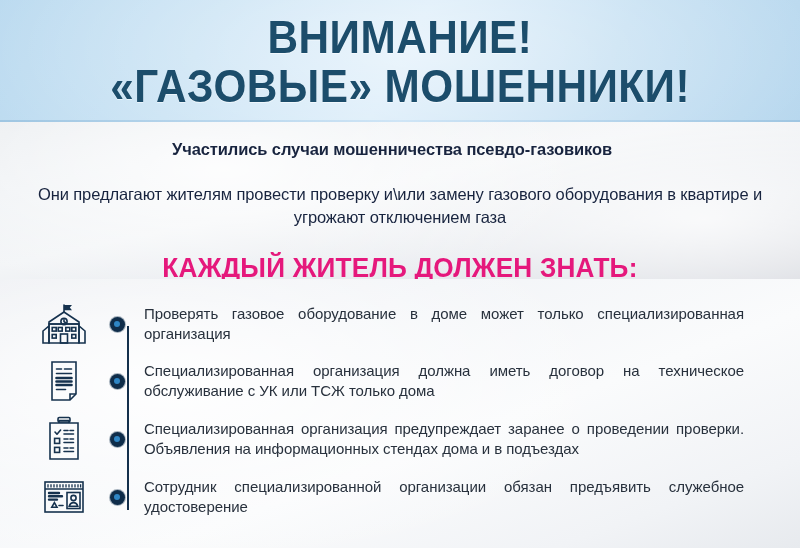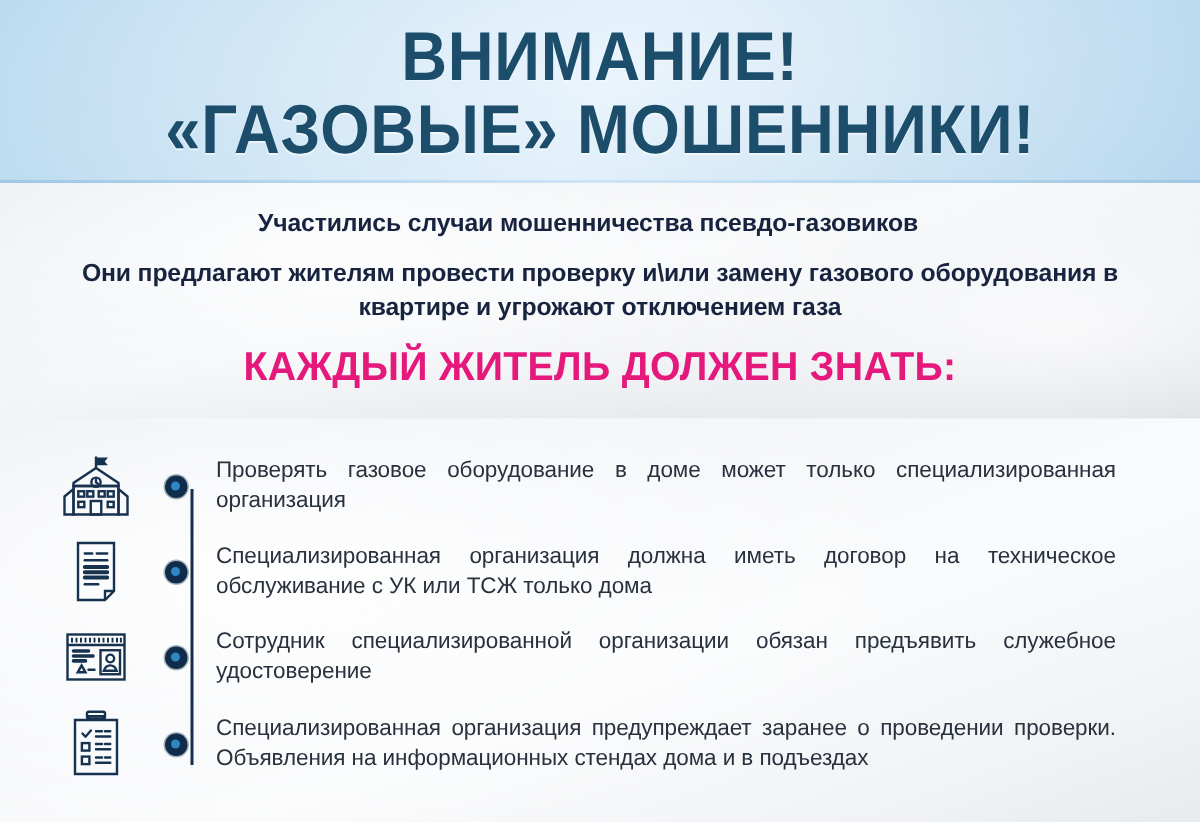--- a/index.html
+++ b/index.html
@@ -59,22 +59,22 @@
     align-items:center;
     box-sizing:border-box;
     padding:18px 20px 0;
     text-align:center;
   }
   .intro-p1{
     font-size:16.5px;font-weight:700;color:#18243f;
     letter-spacing:-.1px;margin:0 16px 11px 0;line-height:1.2;
   }
   .intro-p2{
-    font-size:16.5px;font-weight:700;color:#18243f;
-    letter-spacing:-.1px;margin:0;line-height:1.38;max-width:740px;
+    font-size:16.5px;font-weight:400;color:#18243f;
+    letter-spacing:-.1px;margin:12px;line-height:1.38;max-width:740px;
   }
   .must-know{
     margin-top:15px;
     font-size:27px;font-weight:700;
     color:#e5187c;
     letter-spacing:.2px;
     line-height:1;
     white-space:nowrap;
     transform:scaleX(.97);
   }
@@ -202,58 +202,58 @@
         <div class="dot-cell">
           <div class="dot">
               <i></i>
             </div>
         </div>
         <div class="row-text">Специализированная организация должна иметь договор на техническое обслуживание с УК или ТСЖ только дома</div>
       </div>
 
       <div class="row">
         <div class="icon-cell">
+          <svg width="44" height="48" viewBox="0 0 44 48" fill="none" stroke="currentColor" stroke-width="1.6">
+            <path d="M8 8h28v36H8z"></path>
+            <path d="M17 8V5.5h10V8"></path>
+            <rect x="16" y="2.5" width="12" height="4.5" rx="1.2"></rect>
+            <path d="M13 17l2 2.2 3.6-4.2" stroke-linecap="round" stroke-linejoin="round"></path>
+            <path d="M22 15.5h4M28 15.5h3.5M22 19h9.5" stroke-linecap="round"></path>
+            <rect x="12.6" y="23.4" width="5" height="5"></rect>
+            <path d="M22 24h4M28 24h3.5M22 27.5h9.5" stroke-linecap="round"></path>
+            <rect x="12.6" y="32.4" width="5" height="5"></rect>
+            <path d="M22 33h4M28 33h3.5M22 36.5h9.5" stroke-linecap="round"></path>
+          </svg>
+        </div>
+        <div class="dot-cell">
+          <div class="dot">
+              <i></i>
+            </div>
+        </div>
+        <div class="row-text">Специализированная организация предупреждает заранее о проведении проверки. Объявления на информационных стендах дома и в подъездах</div>
+      </div>
+
+      <div class="row">
+        <div class="icon-cell">
           <svg width="48" height="42" viewBox="0 0 48 42" fill="none" stroke="currentColor" stroke-width="1.6">
             <rect x="5" y="6" width="38" height="30"></rect>
             <path d="M5 13h38"></path>
             <path d="M8 8.2v3.2M11 8.2v3.2M14 8.2v3.2M17 8.2v3.2M20 8.2v3.2M23 8.2v3.2M26 8.2v3.2M29 8.2v3.2M32 8.2v3.2M35 8.2v3.2M38 8.2v3.2M40.6 8.2v3.2" stroke-width="1.3"></path>
             <rect x="27" y="16.5" width="13" height="16"></rect>
             <circle cx="33.5" cy="22" r="2.6"></circle>
             <path d="M29.2 30.2c.8-2.4 2.4-3.6 4.3-3.6s3.5 1.2 4.3 3.6z"></path>
             <path d="M9 17h10M9 20.3h13M9 23.6h8" stroke-width="2.4" stroke-linecap="round"></path>
             <path d="M11.8 31.2l2.6-4.6 2.6 4.6z"></path>
             <path d="M19 29.5h4" stroke-linecap="round"></path>
           </svg>
         </div>
         <div class="dot-cell">
           <div class="dot">
               <i></i>
             </div>
         </div>
         <div class="row-text">Сотрудник специализированной организации обязан предъявить служебное удостоверение</div>
       </div>
 
-      <div class="row">
-        <div class="icon-cell">
-          <svg width="44" height="48" viewBox="0 0 44 48" fill="none" stroke="currentColor" stroke-width="1.6">
-            <path d="M8 8h28v36H8z"></path>
-            <path d="M17 8V5.5h10V8"></path>
-            <rect x="16" y="2.5" width="12" height="4.5" rx="1.2"></rect>
-            <path d="M13 17l2 2.2 3.6-4.2" stroke-linecap="round" stroke-linejoin="round"></path>
-            <path d="M22 15.5h4M28 15.5h3.5M22 19h9.5" stroke-linecap="round"></path>
-            <rect x="12.6" y="23.4" width="5" height="5"></rect>
-            <path d="M22 24h4M28 24h3.5M22 27.5h9.5" stroke-linecap="round"></path>
-            <rect x="12.6" y="32.4" width="5" height="5"></rect>
-            <path d="M22 33h4M28 33h3.5M22 36.5h9.5" stroke-linecap="round"></path>
-          </svg>
-        </div>
-        <div class="dot-cell">
-          <div class="dot">
-              <i></i>
-            </div>
-        </div>
-        <div class="row-text">Специализированная организация предупреждает заранее о проведении проверки. Объявления на информационных стендах дома и в подъездах</div>
-      </div>
-
     </div>
   </div>
 
 </div>
 
 </body></html>

